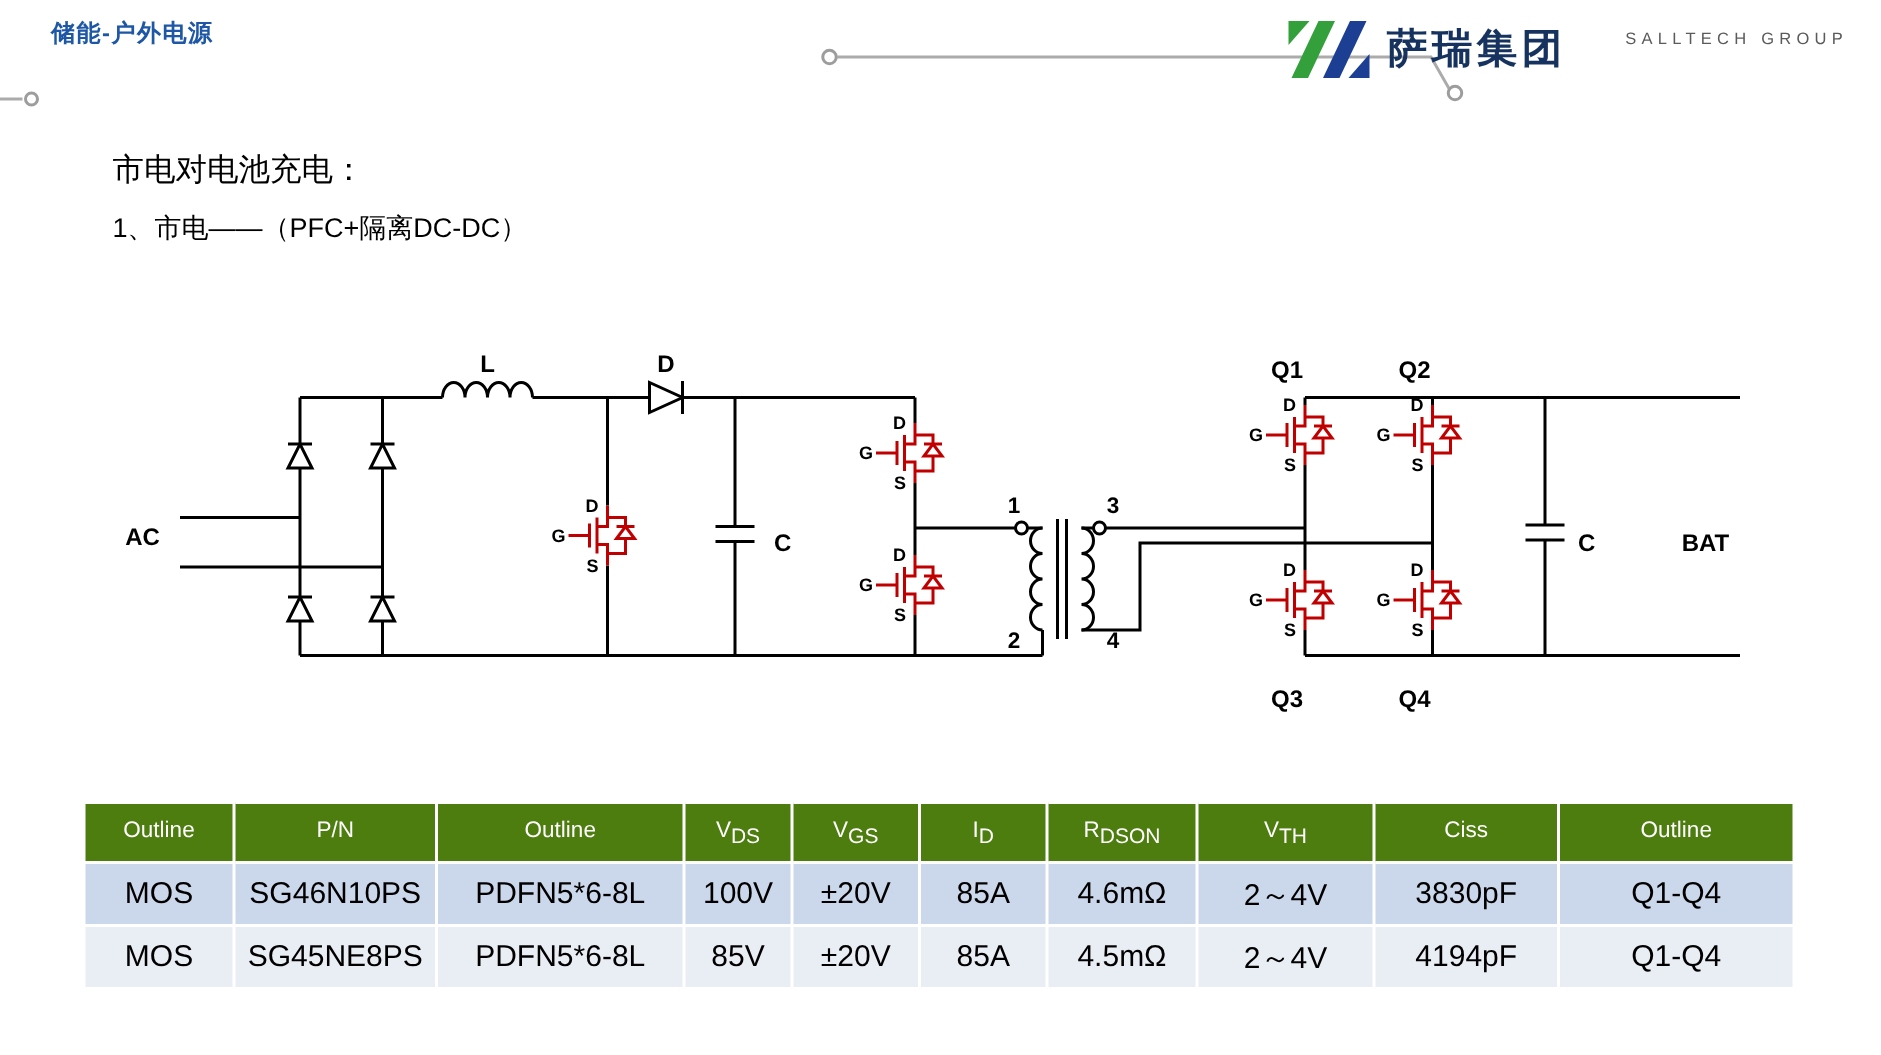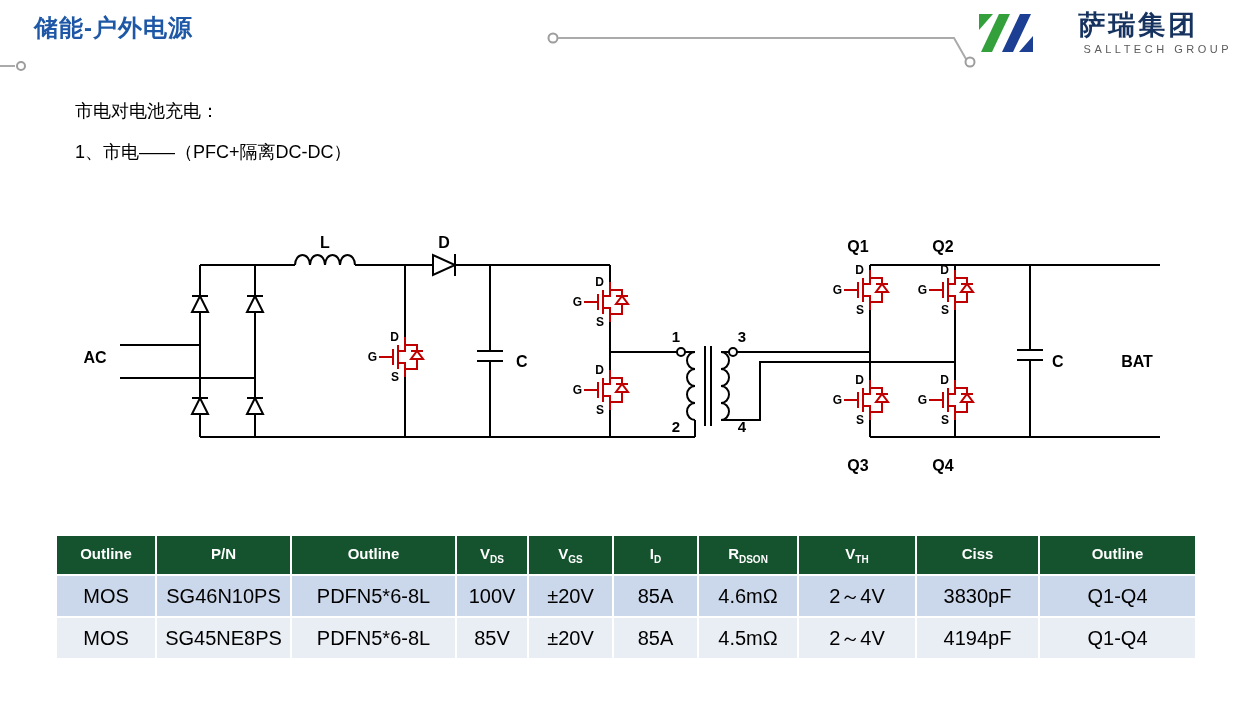--- a/index.html
+++ b/index.html
@@ -3,53 +3,53 @@
 <meta charset="utf-8">
 <style>
   html,body { margin:0; padding:0; }
   body {
     width:1254px; height:703px; position:relative; overflow:hidden;
     background:#ffffff;
     font-family:"Liberation Sans","DejaVu Sans",sans-serif;
   }
   .page-title {
     position:absolute; left:34px; top:12px;
-    font-size:24px; font-weight:bold; color:#1D57A6; letter-spacing:1px;
+    font-size:16px; font-weight:bold; color:#1D57A6; letter-spacing:1px;
   }
   .deco-svg { position:absolute; left:0; top:0; pointer-events:none; }
   .logo {
     position:absolute; top:10px; right:22px;
     display:flex; align-items:center; gap:10px;
   }
-  .logo-text { display:flex; flex-direction:column; align-items:center; }
+  .logo-text { display:flex; flex-direction:row; align-items:flex-start; }
   .logo-cn { font-size:27px; font-weight:bold; color:#16325E; letter-spacing:3px; line-height:1.1; }
   .logo-en { font-size:11px; color:#5B5B5B; letter-spacing:3.5px; margin-top:2px;margin-left:39px; }
-  .intro-line1 { position:absolute; left:75px; top:99px; font-size:18px; color:#000; }
+  .intro-line1 { position:absolute; left:75px; top:99px; font-size:21px; color:#000; }
   .intro-line2 { position:absolute; left:75px; top:140px; font-size:18px; color:#000;text-align:center; }
   .circuit-svg { position:absolute; left:0; top:218px; }
   .wire { stroke:#000; stroke-width:2; fill:none; }
   .dev  { stroke:#000; stroke-width:2; fill:#fff; }
   .mos  { stroke:#C00000; stroke-width:2; fill:none; }
   .clabel  { font-weight:bold; font-size:16px; fill:#000; }
   .pin-num { font-weight:bold; font-size:15px; fill:#000; }
   .pin-label { font-weight:bold; font-size:12px; fill:#000; }
   .spec-table {
     position:absolute; left:55px; top:534px;
     border-collapse:collapse; table-layout:fixed; width:1140px;
   }
   .spec-table th, .spec-table td {
     border:2px solid #ffffff; text-align:center; vertical-align:middle; padding:0;
   }
   .spec-table th {
-    background:#14532d; color:#ffffff; font-size:15px; font-weight:bold; height:38px;
+    background:#4d7c0f; color:#ffffff; font-size:15px; font-weight:normal; height:38px;
   }
   .spec-table td { font-size:20px; color:#000000; height:40px; }
   .row-odd  td { background:#CBD7EA; }
   .row-even td { background:#E9EDF4; }
-  .spec-table sub { font-size:10px; }
+  .spec-table sub { font-size:14px; }
 </style>
 </head>
 <body>
 
 <svg class="deco-svg" width="1254" height="92">
   <path d="M0 66 H15" stroke="#ABABAB" stroke-width="2" fill="none"></path>
   <circle cx="21" cy="66" r="4" fill="#fff" stroke="#9D9D9D" stroke-width="2"></circle>
   <circle cx="553" cy="38" r="4.5" fill="#fff" stroke="#9D9D9D" stroke-width="2"></circle>
   <path d="M558 38 H954 L966 59" stroke="#ABABAB" stroke-width="2" fill="none"></path>
   <circle cx="970" cy="62" r="4.5" fill="#fff" stroke="#9D9D9D" stroke-width="2"></circle>

